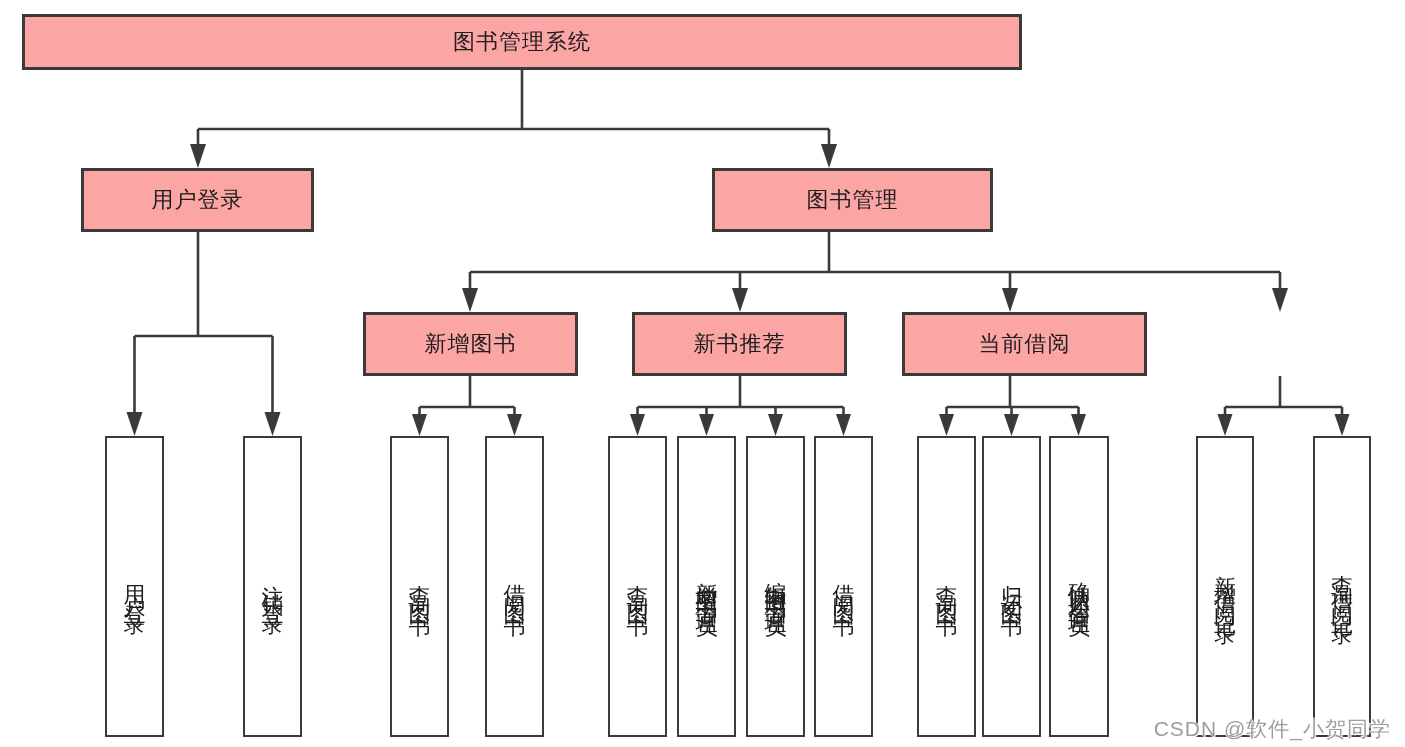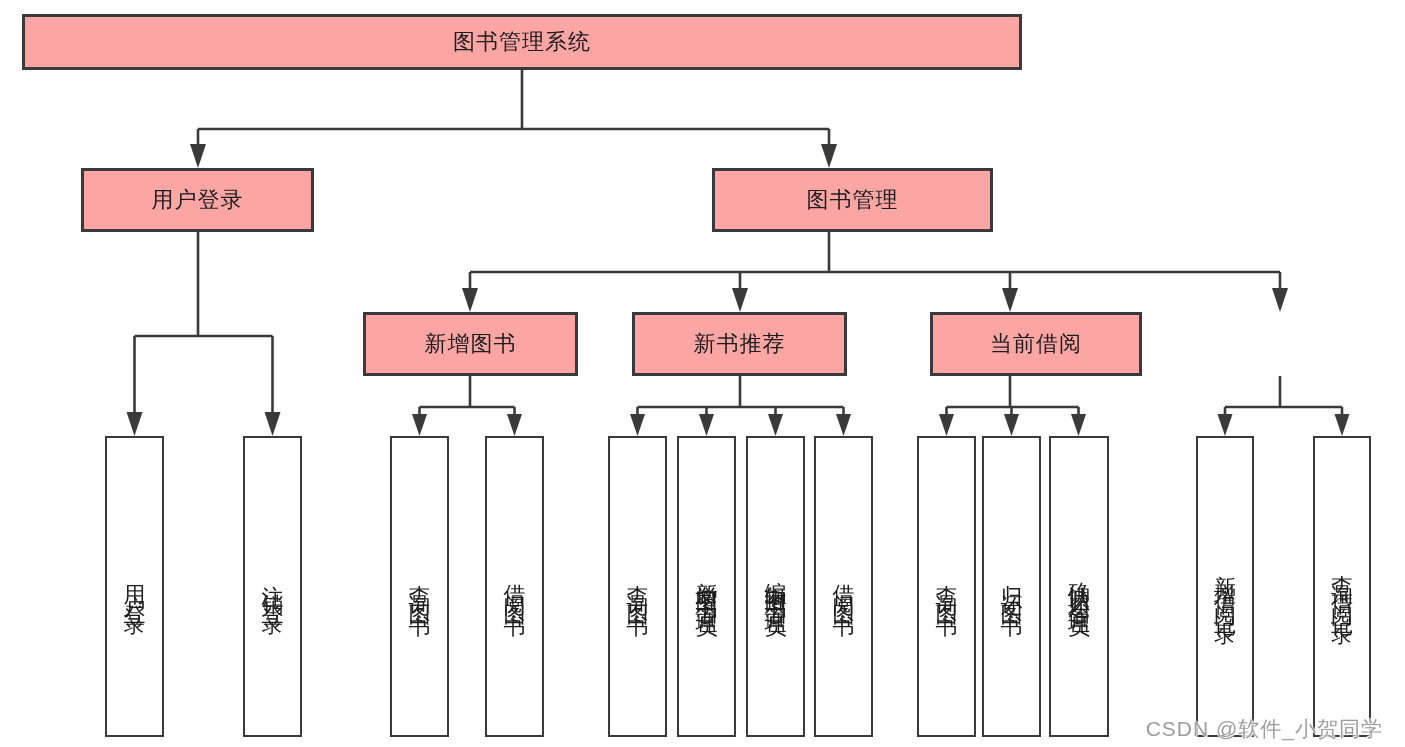--- a/index.html
+++ b/index.html
@@ -35,21 +35,21 @@
   }
   .vtext{
     writing-mode:vertical-lr;
     text-orientation:mixed;
     line-height:1;
     letter-spacing:10px;
   }
   .vtext.tight{letter-spacing:5px;}
   .watermark{
     position:absolute;
-    right:22px;bottom:4px;
+    right:14px;bottom:4px;
     font-size:21px;
     color:var(--wm);
     text-shadow:0 0 2px #fff,0 0 2px #fff,1px 1px 1px #fff,-1px -1px 1px #fff;
     letter-spacing:1px;
     white-space:nowrap;
     margin-top:15px;
   }
 </style>
 </head>
 <body>
@@ -135,21 +135,21 @@
   <div class="hbox" style="left:712px;top:168px;width:281px;height:64px">
     <span>图书管理</span>
   </div>
 
   <div class="hbox" style="left:363px;top:312px;width:215px;height:64px">
     <span>新增图书</span>
   </div>
   <div class="hbox" style="left:632px;top:312px;width:215px;height:64px">
     <span>新书推荐</span>
   </div>
-  <div class="hbox" style="left:930px;top:312px;width:212px;height:64px">
+  <div class="hbox" style="left:902px;top:312px;width:245px;height:64px">
     <span>当前借阅</span>
   </div>
 
   <div class="vbox" style="left:105px;top:436px;width:59px;height:301px">
     <span class="vtext">用户登录</span>
   </div>
   <div class="vbox" style="left:243px;top:436px;width:59px;height:301px">
     <span class="vtext">注销登录</span>
   </div>
 

